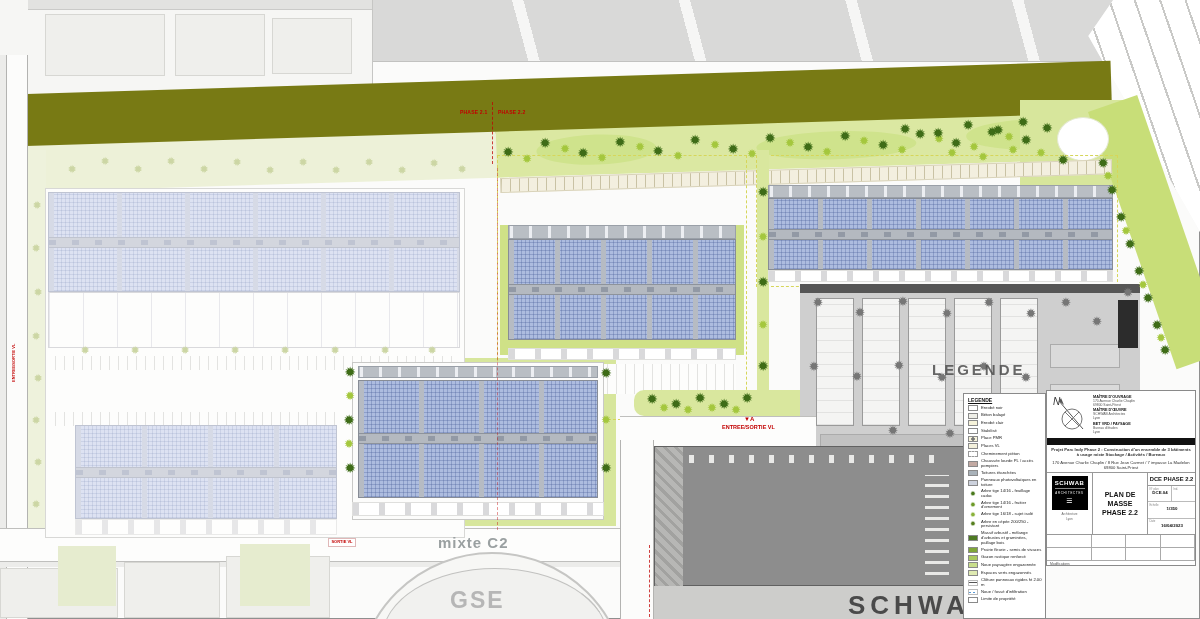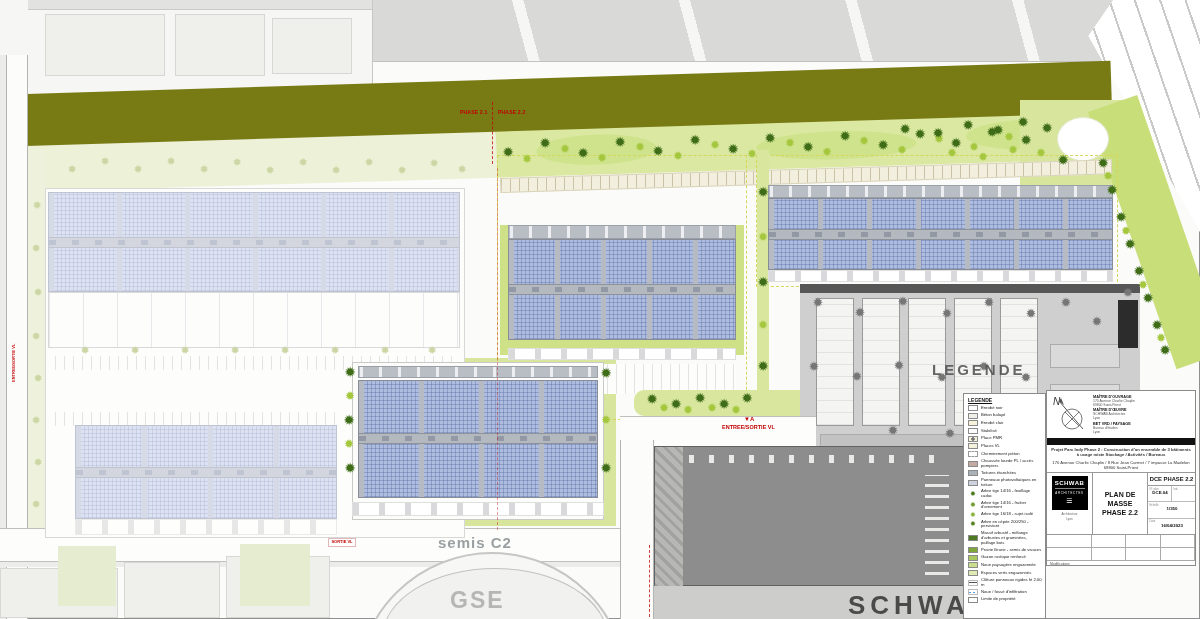--- a/index.html
+++ b/index.html
@@ -396,21 +396,21 @@
       <span class="tree t-g" style="left: 893px; top: 430px;">✹</span>
       <span class="tree t-g" style="left: 1128px; top: 292px;">✹</span>
     </div>
 
   <div class="lbl phase-lbl red" style="left:460px;top:110px;">PHASE 2.1</div>
   <div class="lbl phase-lbl red" style="left:498px;top:110px;">PHASE 2.2</div>
   <div class="lbl entr-marker red" style="left:744px;top:416px;">▼A</div>
   <div class="lbl entr-lbl red" style="left:722px;top:425px;">ENTREE/SORTIE VL</div>
   <div class="lbl tiny-flag red" style="left:328px;top:538px;width:28px;">SORTIE VL</div>
   <div class="lbl vert-lbl red" style="left:12px;top:382px;">ENTREE/SORTIE VL</div>
-  <div class="lbl road-lbl" style="left:438px;top:535px;">semis C2</div>
+  <div class="lbl road-lbl" style="left:438px;top:535px;">mixte C2</div>
   <div class="lbl gse-lbl" style="left:450px;top:589px;">GSE</div>
   <div class="lbl agora-lbl" style="left:848px;top:592px;">SCHWAB</div>
   <div class="lbl emerson-lbl" style="left:932px;top:362px;">LEGENDE</div>
 
   <aside id="legend">
     <div class="lg-title">LEGENDE</div>
     <div id="legend-rows">
         <div class="lg-row">
           <span class="lg-swatch" style="background: rgb(255, 255, 255);"></span>
           <span class="lg-label">Enrobé noir</span>

